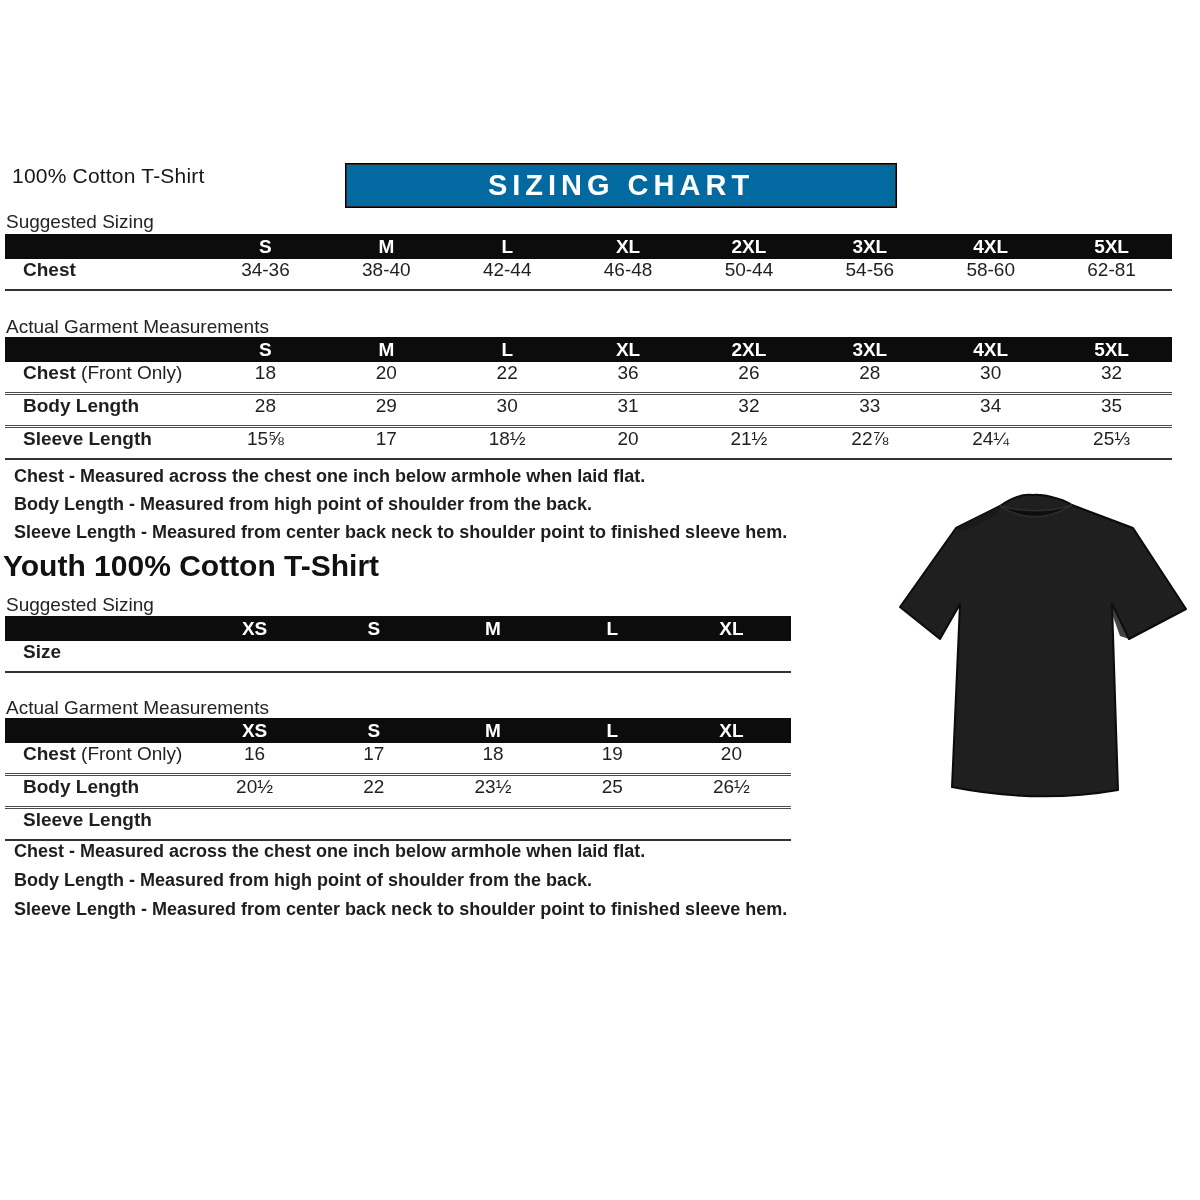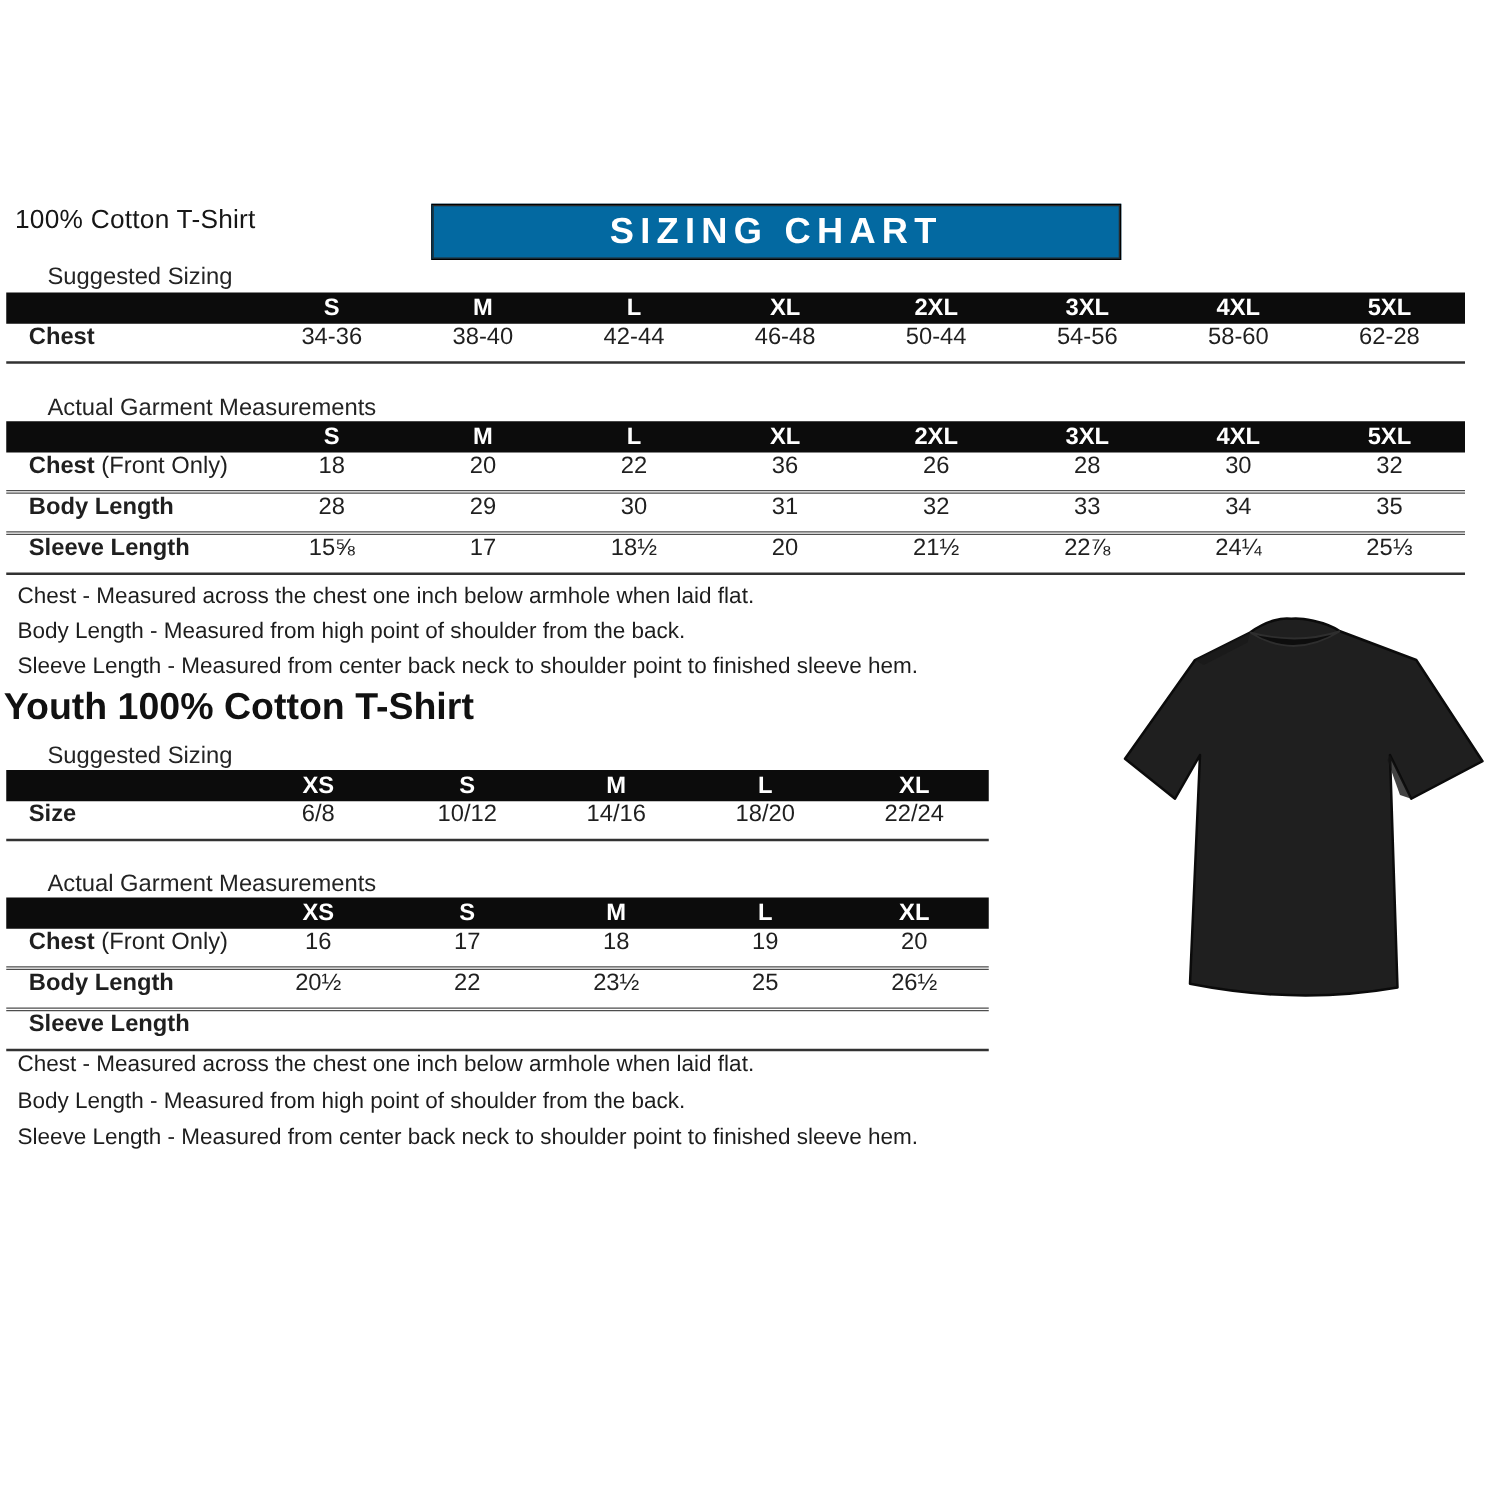--- a/index.html
+++ b/index.html
@@ -10,21 +10,21 @@
   }
   .abs{position:absolute;}
   
   .main-title{left:12px;top:164px;font-size:21px;letter-spacing:.2px;color:#161616;}
   .banner{
     left:345px;top:163px;width:550px;height:43px;background:#0369a1;
     color:#fff;font-weight:bold;font-size:29px;letter-spacing:5px;
     display:flex;align-items:center;justify-content:center;
     border:1px solid #000;box-shadow:0 0 0 1px #2a2a2a inset;
   }
-  .section-label{font-size:19px;color:#242424;margin-left:32px;}
+  .section-label{font-size:19px;color:#242424;}
   .youth-title{left:3px;top:549px;font-size:30px;font-weight:bold;color:#111;text-align:right;}
   
   .sizing-table{left:5px;}
   .thead{
     display:flex;background:#0c0c0c;color:#ffffff;font-weight:bold;
     font-size:19px;height:25px;align-items:center;
   }
   .trow{
     display:flex;align-items:flex-start;font-size:19px;height:30px;color:#1f1f1f;
   }
@@ -33,21 +33,21 @@
   .rowlabel{width:200px;padding-left:4px;box-sizing:border-box;font-weight:bold;}
   .rowlabel.indent{padding-left:18px;}
   .rowlabel .suffix{font-weight:normal;}
   .cells{display:flex;flex:1;}
   .cells .cell{flex:1;text-align:center;}
   .w-adult{width:1167px;}
   .w-youth{width:786px;}
   .w-youth .rowlabel{width:190px;}
   
   .notes{font-size:18px;color:#1d1d1d;}
-  .notes div{height:28px;}
+  .notes div{height:28px;font-weight:bold;}
   .notes-youth div{height:29px;}
   
   .tee-wrap{left:888px;top:476px;width:310px;height:340px;}
 </style>
 </head>
 <body>
 
 <div class="abs main-title">100% Cotton T-Shirt</div>
 <div class="abs banner">SIZING CHART</div>
 
@@ -70,21 +70,21 @@
   <div class="trow t-bottom">
     <div class="rowlabel indent"><span>Chest</span><span class="suffix"></span></div>
     <div class="cells">
         <div class="cell">34-36</div>
         <div class="cell">38-40</div>
         <div class="cell">42-44</div>
         <div class="cell">46-48</div>
         <div class="cell">50-44</div>
         <div class="cell">54-56</div>
         <div class="cell">58-60</div>
-        <div class="cell">62-28</div>
+        <div class="cell">62-81</div>
       </div>
   </div>
 </div>
 
 <div class="abs section-label" style="left:6px;top:316px;">Actual Garment Measurements</div>
 
 <div class="abs sizing-table w-adult" style="top:337px;">
   <div class="thead">
     <div class="rowlabel"></div>
     <div class="cells">
@@ -155,27 +155,20 @@
     <div class="cells">
         <div class="cell">XS</div>
         <div class="cell">S</div>
         <div class="cell">M</div>
         <div class="cell">L</div>
         <div class="cell">XL</div>
       </div>
   </div>
   <div class="trow t-bottom">
     <div class="rowlabel indent"><span>Size</span><span class="suffix"></span></div>
-    <div class="cells">
-        <div class="cell">6/8</div>
-        <div class="cell">10/12</div>
-        <div class="cell">14/16</div>
-        <div class="cell">18/20</div>
-        <div class="cell">22/24</div>
-      </div>
   </div>
 </div>
 
 <div class="abs section-label" style="left:6px;top:697px;">Actual Garment Measurements</div>
 
 <div class="abs sizing-table w-youth" style="top:718px;">
   <div class="thead">
     <div class="rowlabel"></div>
     <div class="cells">
         <div class="cell">XS</div>

